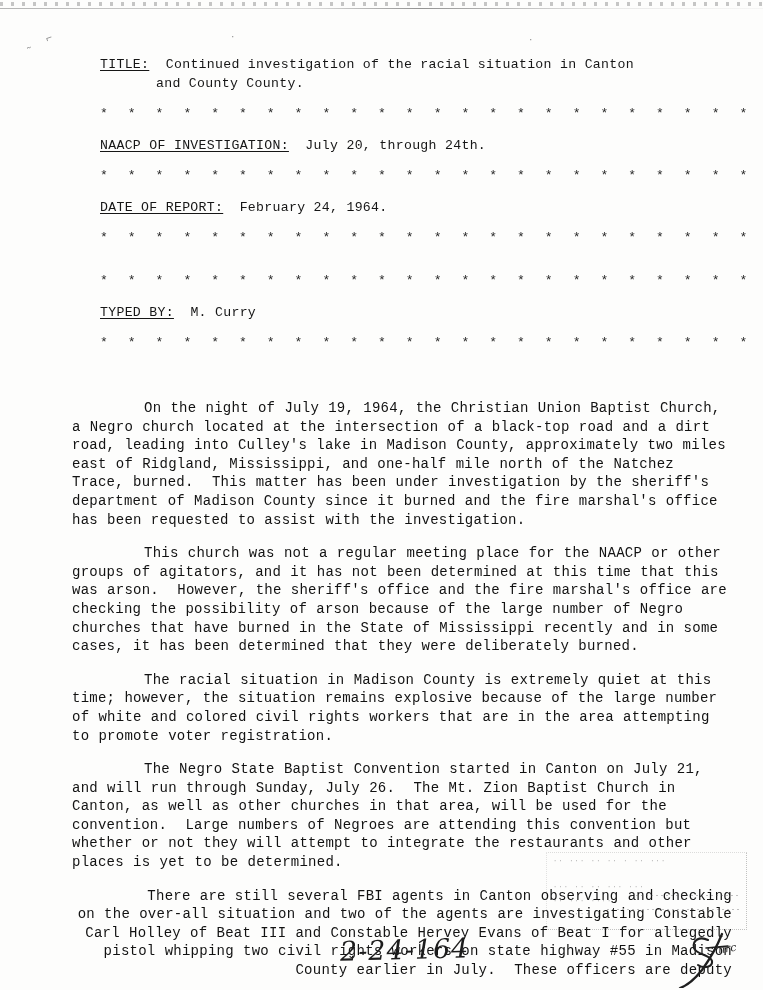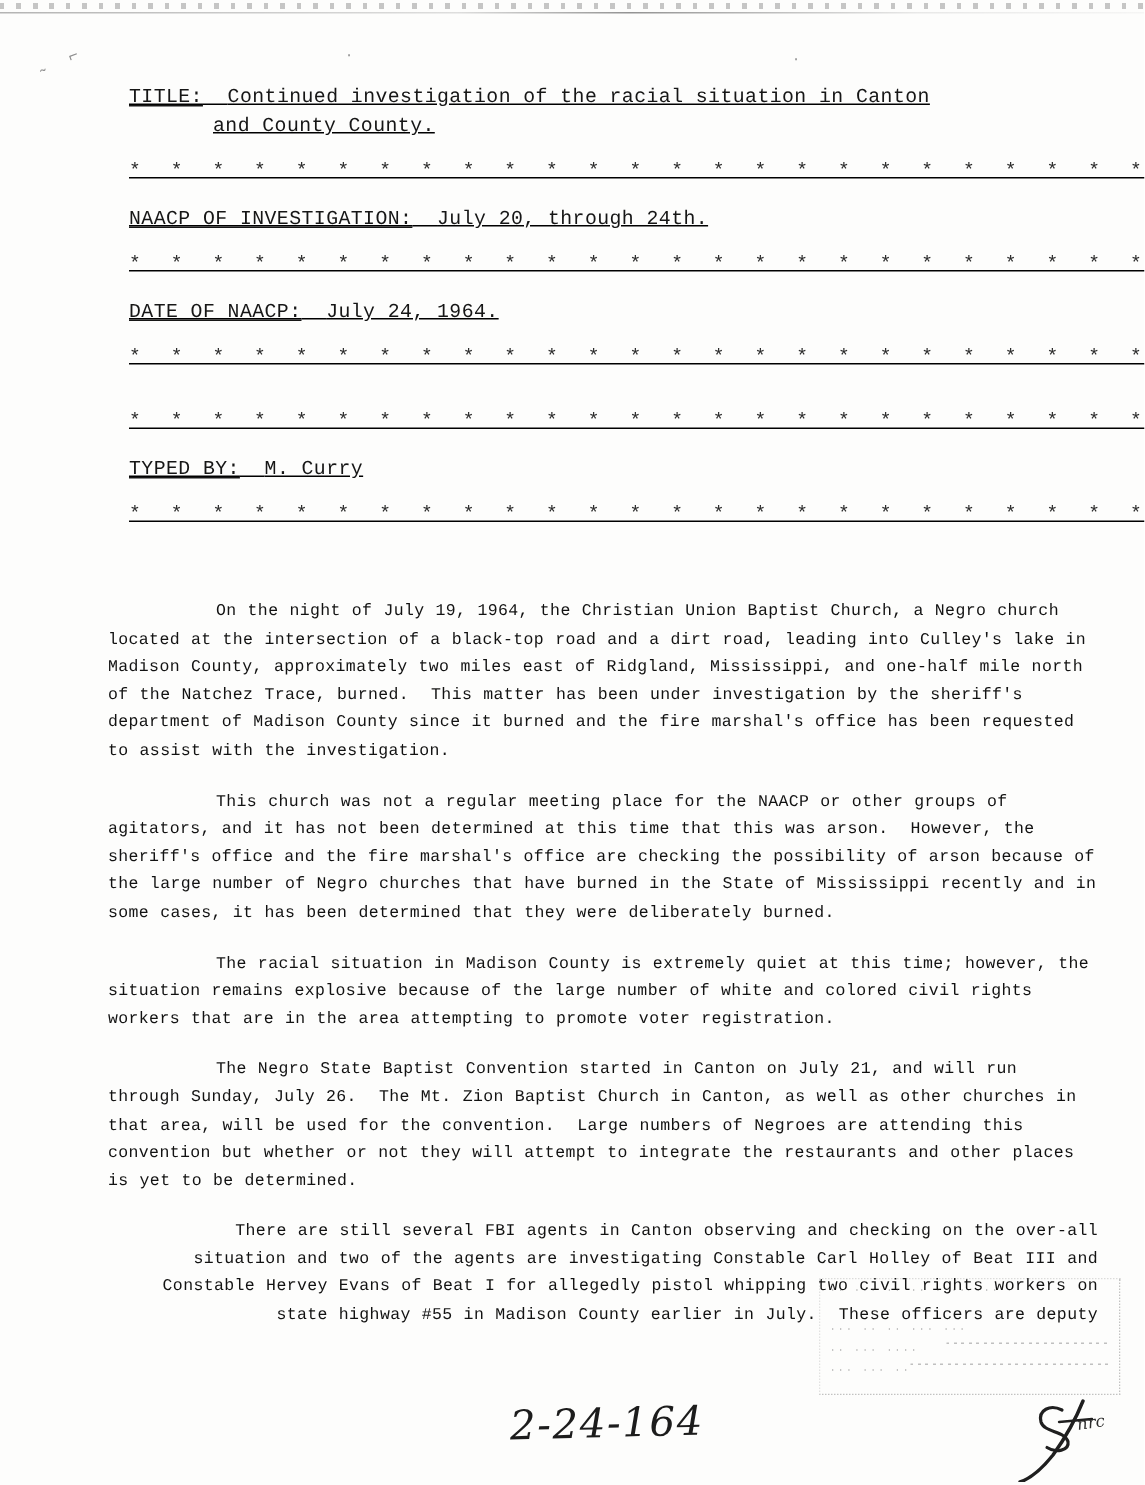--- a/index.html
+++ b/index.html
@@ -59,24 +59,23 @@
     position: absolute;
     left: 0;
     top: 0;
     width: 763px;
     height: 990px;
   }
 
   
   .header-block {
     position: absolute;
-    left: 86px;
+    left: 100px;
     top: 55px;
     width: 630px;
-    text-decoration: underline;
   }
   .hdr-row {
     font-size: 13.2px;
     line-height: 19px;
     color: #161616;
     white-space: pre-wrap;
     margin: 0;
     letter-spacing: 0.3px;
   }
   .hdr-label {
@@ -102,21 +101,21 @@
   .gap-xs { height: 11px; }
 
   
   .body-block {
     position: absolute;
     left: 72px;
     top: 399px;
     width: 660px;
   }
   .para {
-    font-size: 11px;
+    font-size: 14px;
     line-height: 18.6px;
     color: #121212;
     margin: 0 0 15px 0;
     text-indent: 72px;
     letter-spacing: 0.25px;
     white-space: pre-wrap;
     word-spacing: 0.5px;
   }
   .para:last-child { margin-bottom: 0; text-align: right; }
 
@@ -217,21 +216,21 @@
       <div class="gap-xs"></div>
       <p class="star-row">*  *  *  *  *  *  *  *  *  *  *  *  *  *  *  *  *  *  *  *  *  *  *  *  *  *  *  *  *  *  *  *  *</p>
       <div class="gap-sm"></div>
 
       <p class="hdr-row"><span class="hdr-label">NAACP OF INVESTIGATION:</span><span>  </span><span>July 20, through 24th.</span></p>
 
       <div class="gap-xs"></div>
       <p class="star-row">*  *  *  *  *  *  *  *  *  *  *  *  *  *  *  *  *  *  *  *  *  *  *  *  *  *  *  *  *  *  *  *  *</p>
       <div class="gap-sm"></div>
 
-      <p class="hdr-row"><span class="hdr-label">DATE OF NAACP:</span><span>  </span><span>July 24, 1964.</span></p>
+      <p class="hdr-row"><span class="hdr-label">DATE OF REPORT:</span><span>  </span><span>February 24, 1964.</span></p>
 
       <div class="gap-xs"></div>
       <p class="star-row">*  *  *  *  *  *  *  *  *  *  *  *  *  *  *  *  *  *  *  *  *  *  *  *  *  *  *  *  *  *  *  *  *</p>
       <div class="gap-sm"></div>
 
 
       <div class="gap-xs"></div>
       <p class="star-row">*  *  *  *  *  *  *  *  *  *  *  *  *  *  *  *  *  *  *  *  *  *  *  *  *  *  *  *  *  *  *  *  *</p>
       <div class="gap-sm"></div>
 

